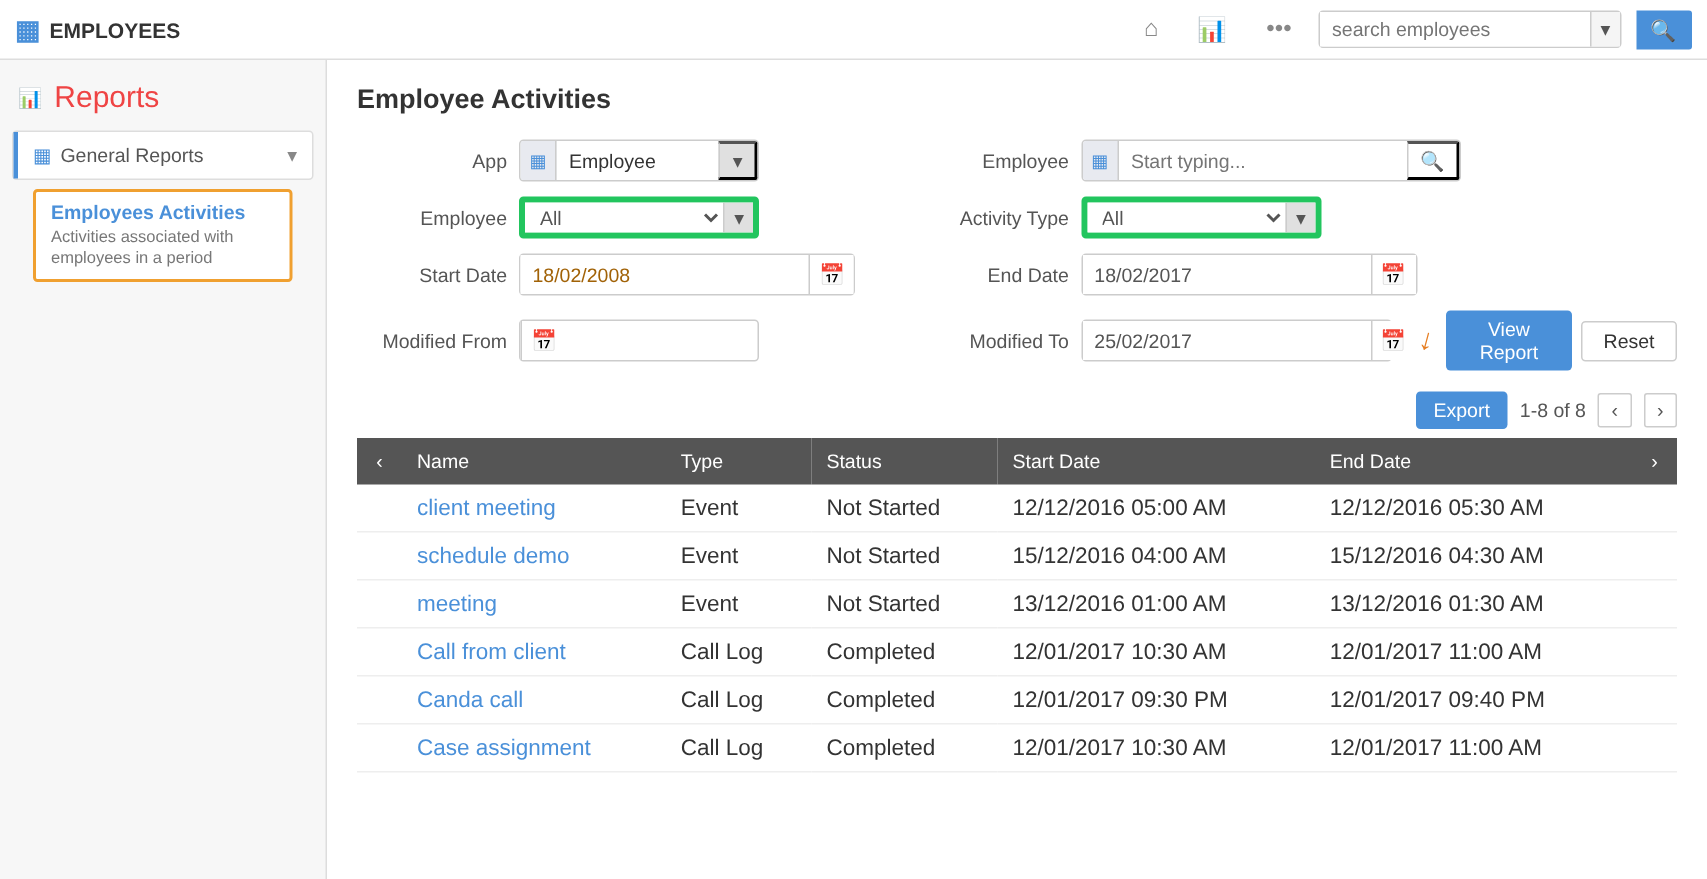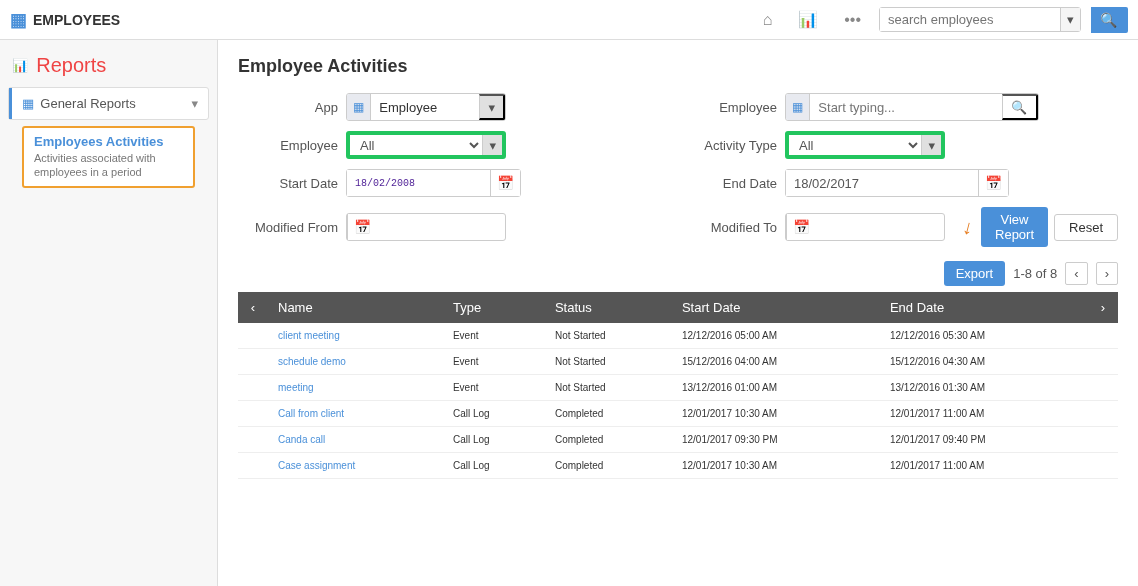--- a/index.html
+++ b/index.html
@@ -125,21 +125,21 @@
     .pagination-info { font-size:13px; color:#555; }
     .pag-btn { background:#fff; border:1px solid #ccc; border-radius:2px; padding:3px 8px; cursor:pointer; color:#555; }
 
     
     .data-table { width:100%; border-collapse: collapse; }
     .data-table th {
       background: #555; color: #fff; padding: 8px 10px; text-align: left; font-size: 13px; font-weight: normal;
     }
     .data-table th:first-child { width: 30px; text-align: center; }
     .data-table th:last-child { width: 30px; text-align: center; }
-    .data-table td { padding: 7px 10px; border-bottom: 1px solid #eee; font-size: 10px; color: #333; }
+    .data-table td { padding: 7px 10px; border-bottom: 1px solid #eee; font-size: 15px; color: #333; }
     .status-not-started { color: #e74c3c; }
     .status-completed { color: #27ae60; }
     .status-in-progress { color: #f39c12; }
     .sidebar-wrap { position:relative; }
   </style>
 </head>
 <body>
 
 <div class="topbar">
   <div class="topbar-logo">
@@ -226,21 +226,21 @@
           <select style="flex:1;border:none;outline:none;padding:0 6px;font-size:13px;color:#555;background:#fff;height:100%;">
             <option>All</option>
           </select>
           <div class="chevron-btn">▾</div>
         </div>
       </div>
 
       <div class="form-row">
         <span class="form-label">Start Date</span>
         <div class="date-input-wrap">
-          <input type="text" value="18/02/2008" style="border: none; outline: none; padding: 0px 8px; font-size: 10px; color: #4c1d95; flex: 1 1 0%; font-family: Liberation Mono, monospace;">
+          <input type="text" value="18/02/2008" style="border: none; outline: none; padding: 0px 8px; font-size: 13px; color: #a16207; flex: 1 1 0%;">
           <button class="cal-btn" style="border-left:1px solid #ccc;height:100%;display:flex;align-items:center;padding:0 6px;background:#fff;">📅</button>
         </div>
       </div>
 
       <div class="form-row">
         <span class="form-label">End Date</span>
         <div class="date-input-wrap">
           <input type="text" value="18/02/2017" style="border: none; outline: none; padding: 0px 8px; font-size: 13px; color: rgb(85, 85, 85); flex: 1 1 0%;">
           <button class="cal-btn" style="border-left:1px solid #ccc;height:100%;display:flex;align-items:center;padding:0 6px;background:#fff;">📅</button>
         </div>
@@ -249,20 +249,21 @@
       <div class="form-row">
         <span class="form-label">Modified From</span>
         <div class="date-input-wrap">
           <button class="cal-btn" style="border-left:1px solid #ccc;height:100%;display:flex;align-items:center;padding:0 6px;background:#fff;">📅</button>
         </div>
       </div>
 
       <div class="form-row">
         <span class="form-label">Modified To</span>
         <div class="date-input-wrap">
+          <input type="text" value="25/02/2017" style="border: none; outline: none; padding: 0px 8px; font-size: 13px; color: rgb(85, 85, 85); flex: 1 1 0%;">
           <button class="cal-btn" style="border-left:1px solid #ccc;height:100%;display:flex;align-items:center;padding:0 6px;background:#fff;">📅</button>
         </div>
         <div style="display:flex;gap:6px;margin-left:10px;align-items:center;">
 
           <div style="color:#e67e22;font-size:20px;transform:rotate(15deg);margin-right:2px;">↓</div>
           <button class="btn-view-report">View Report</button>
           <button class="btn-reset">Reset</button>
         </div>
       </div>
 

